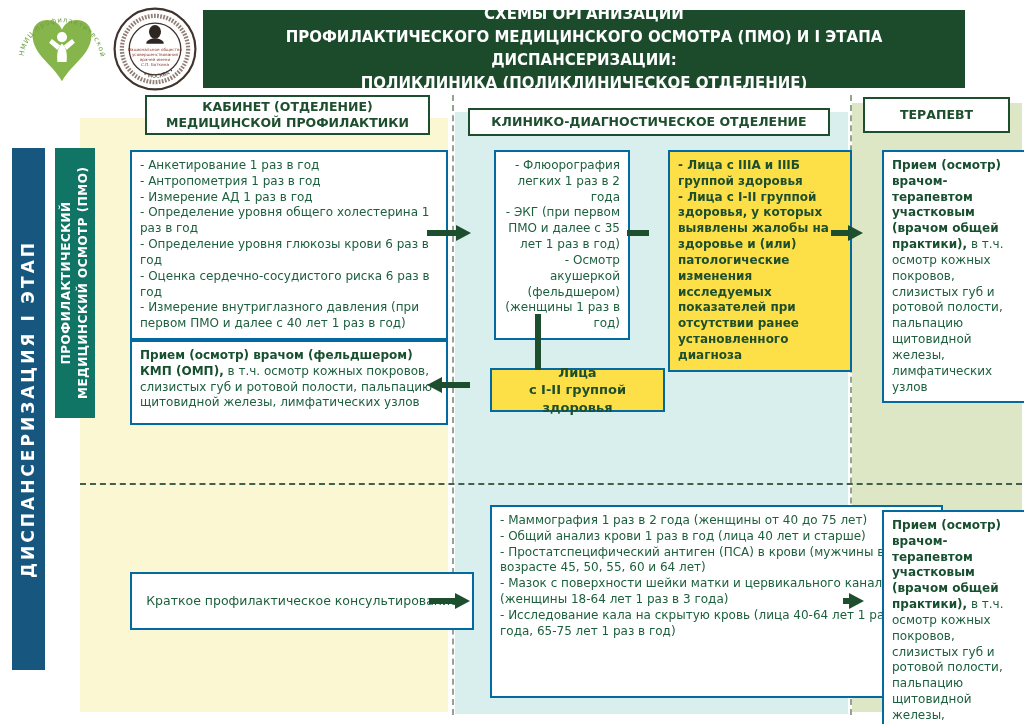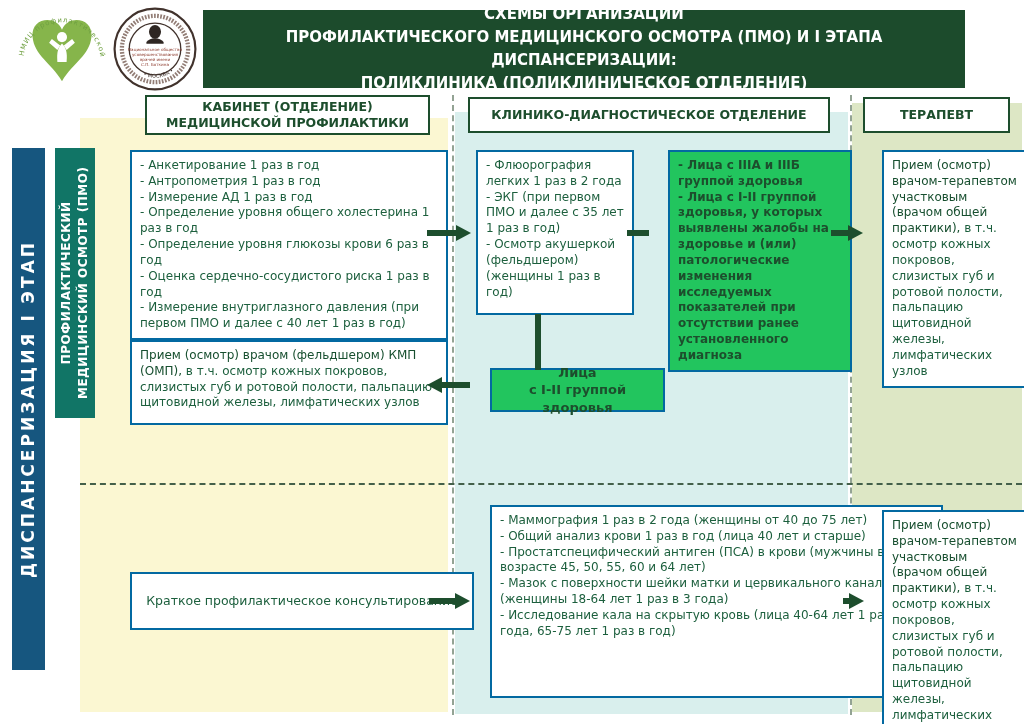--- a/index.html
+++ b/index.html
@@ -30,22 +30,22 @@
   .vbar .rot{transform:rotate(-90deg);white-space:nowrap;text-align:center;color:#ffffff;font-weight:bold;}
   .bar-navy{left:12px;top:148px;width:33px;height:522px;background:#16567f;}
   .bar-navy .rot{font-size:17px;letter-spacing:3px;}
   .bar-teal{left:55px;top:148px;width:40px;height:270px;background:#117566;}
   .bar-teal .rot{font-size:12px;letter-spacing:0.5px;line-height:1.4;}
 
   
   .box{position:absolute;background:#ffffff;border:2px solid #0369a1;color:#1c5f3d;
     font-size:12px;line-height:1.32;padding:6px 8px;box-sizing:border-box;margin-left:20px;}
   .box .item{margin:0;}
-  .box.orange{background:#22c55e;font-weight:bold;color:#1d4e2d;}
-  .b{font-weight:normal;color:#174f2f;}
+  .box.orange{background:#fde047;font-weight:bold;color:#1d4e2d;}
+  .b{font-weight:bold;color:#174f2f;}
   .center{display:flex;flex-direction:column;align-items:center;justify-content:center;text-align:center;}
 
   
   .shaft{position:absolute;background:#1d4e2d;}
   .head-r{position:absolute;width:0;height:0;border-top:8px solid transparent;
     border-bottom:8px solid transparent;border-left:15px solid #1d4e2d;}
   .head-l{position:absolute;width:0;height:0;border-top:8px solid transparent;
     border-bottom:8px solid transparent;border-right:15px solid #1d4e2d;}
 
   .logo{position:absolute;}
@@ -100,21 +100,21 @@
 
   <div class="title-bar">
     <div>СХЕМЫ ОРГАНИЗАЦИИ</div>
     <div>ПРОФИЛАКТИЧЕСКОГО МЕДИЦИНСКОГО ОСМОТРА (ПМО) И I ЭТАПА ДИСПАНСЕРИЗАЦИИ:</div>
     <div>ПОЛИКЛИНИКА (ПОЛИКЛИНИЧЕСКОЕ ОТДЕЛЕНИЕ)</div>
   </div>
 
   <div class="colhead" style="left:145px;top:95px;width:285px;height:40px;">
     <span>КАБИНЕТ (ОТДЕЛЕНИЕ) МЕДИЦИНСКОЙ ПРОФИЛАКТИКИ</span>
   </div>
-  <div class="colhead" style="left:468px;top:97px;width:362px;height:36px;">
+  <div class="colhead" style="left:468px;top:108px;width:362px;height:28px;">
     <span>КЛИНИКО-ДИАГНОСТИЧЕСКОЕ ОТДЕЛЕНИЕ</span>
   </div>
   <div class="colhead" style="left:863px;top:97px;width:147px;height:36px;">
     <span>ТЕРАПЕВТ</span>
   </div>
 
   <div class="vbar bar-navy">
     <div class="rot">ДИСПАНСЕРИЗАЦИЯ I ЭТАП</div>
   </div>
   <div class="vbar bar-teal">
@@ -123,29 +123,29 @@
       <div>МЕДИЦИНСКИЙ ОСМОТР (ПМО)</div>
     </div>
   </div>
 
   <div class="box" style="left:110px;top:150px;width:318px;min-height:168px;">
     <div class="item">- Анкетирование 1 раз в год</div>
     <div class="item">- Антропометрия 1 раз в год</div>
     <div class="item">- Измерение АД 1 раз в год</div>
     <div class="item">- Определение уровня общего холестерина 1 раз в год</div>
     <div class="item">- Определение уровня глюкозы крови 6 раз в год</div>
-    <div class="item">- Оценка сердечно-сосудистого риска 1 раз в год</div>
+    <div class="item">- Оценка сердечно-сосудистого риска 6 раз в год</div>
     <div class="item">- Измерение внутриглазного давления (при первом ПМО и далее с 40 лет 1 раз в год)</div>
   </div>
 
   <div class="box" style="left:110px;top:340px;width:318px;min-height:85px;">
     <span class="b">Прием (осмотр) врачом (фельдшером) КМП (ОМП),</span><span> в т.ч. осмотр кожных покровов, слизистых губ и ротовой полости, пальпацию щитовидной железы, лимфатических узлов</span>
   </div>
 
-  <div class="box" style="left:456px;top:150px;width:158px;min-height:165px;">
+  <div class="box" style="left:474px;top:150px;width:136px;min-height:165px;text-align:right;">
     <div class="item">- Флюорография легких 1 раз в 2 года</div>
     <div class="item">- ЭКГ (при первом ПМО и далее с 35 лет 1 раз в год)</div>
     <div class="item">- Осмотр акушеркой (фельдшером) (женщины 1 раз в год)</div>
   </div>
 
   <div class="box orange" style="left:648px;top:150px;width:184px;min-height:190px;">
     <div class="item">- Лица с IIIA и IIIБ группой здоровья</div>
     <div class="item">- Лица с I-II группой здоровья, у которых выявлены жалобы на здоровье и (или) патологические изменения исследуемых показателей при отсутствии ранее установленного диагноза</div>
   </div>
 

